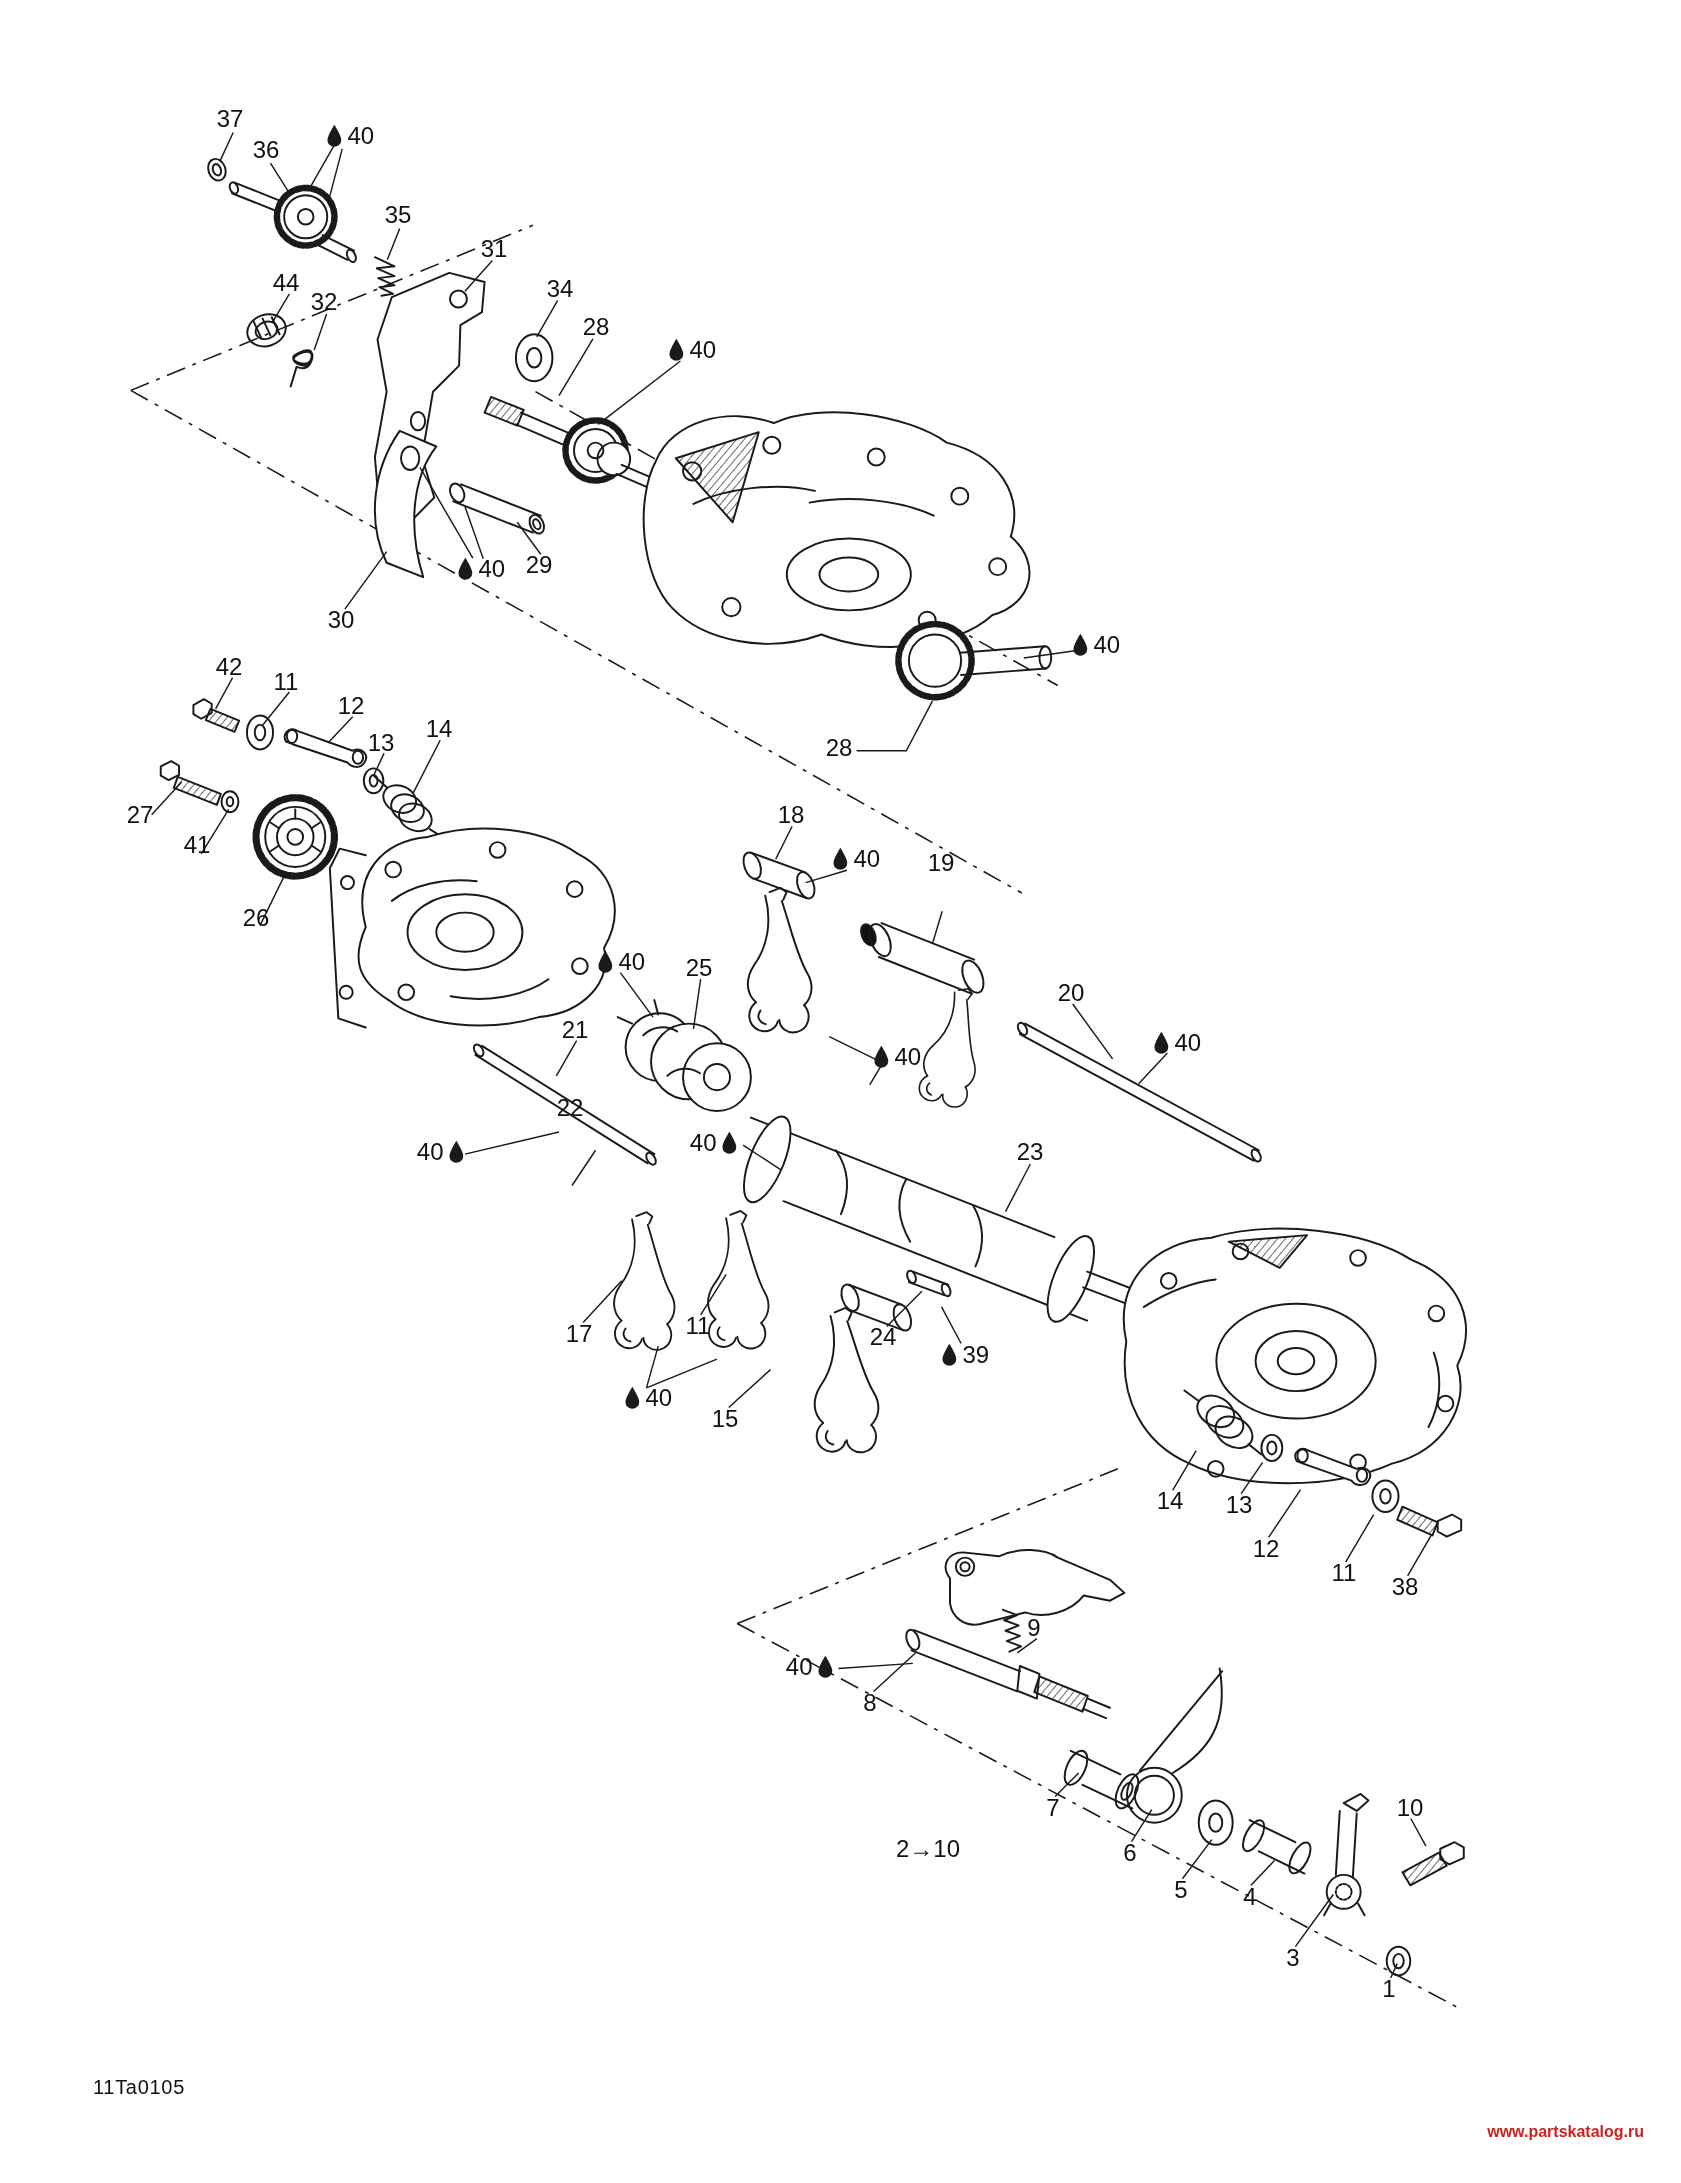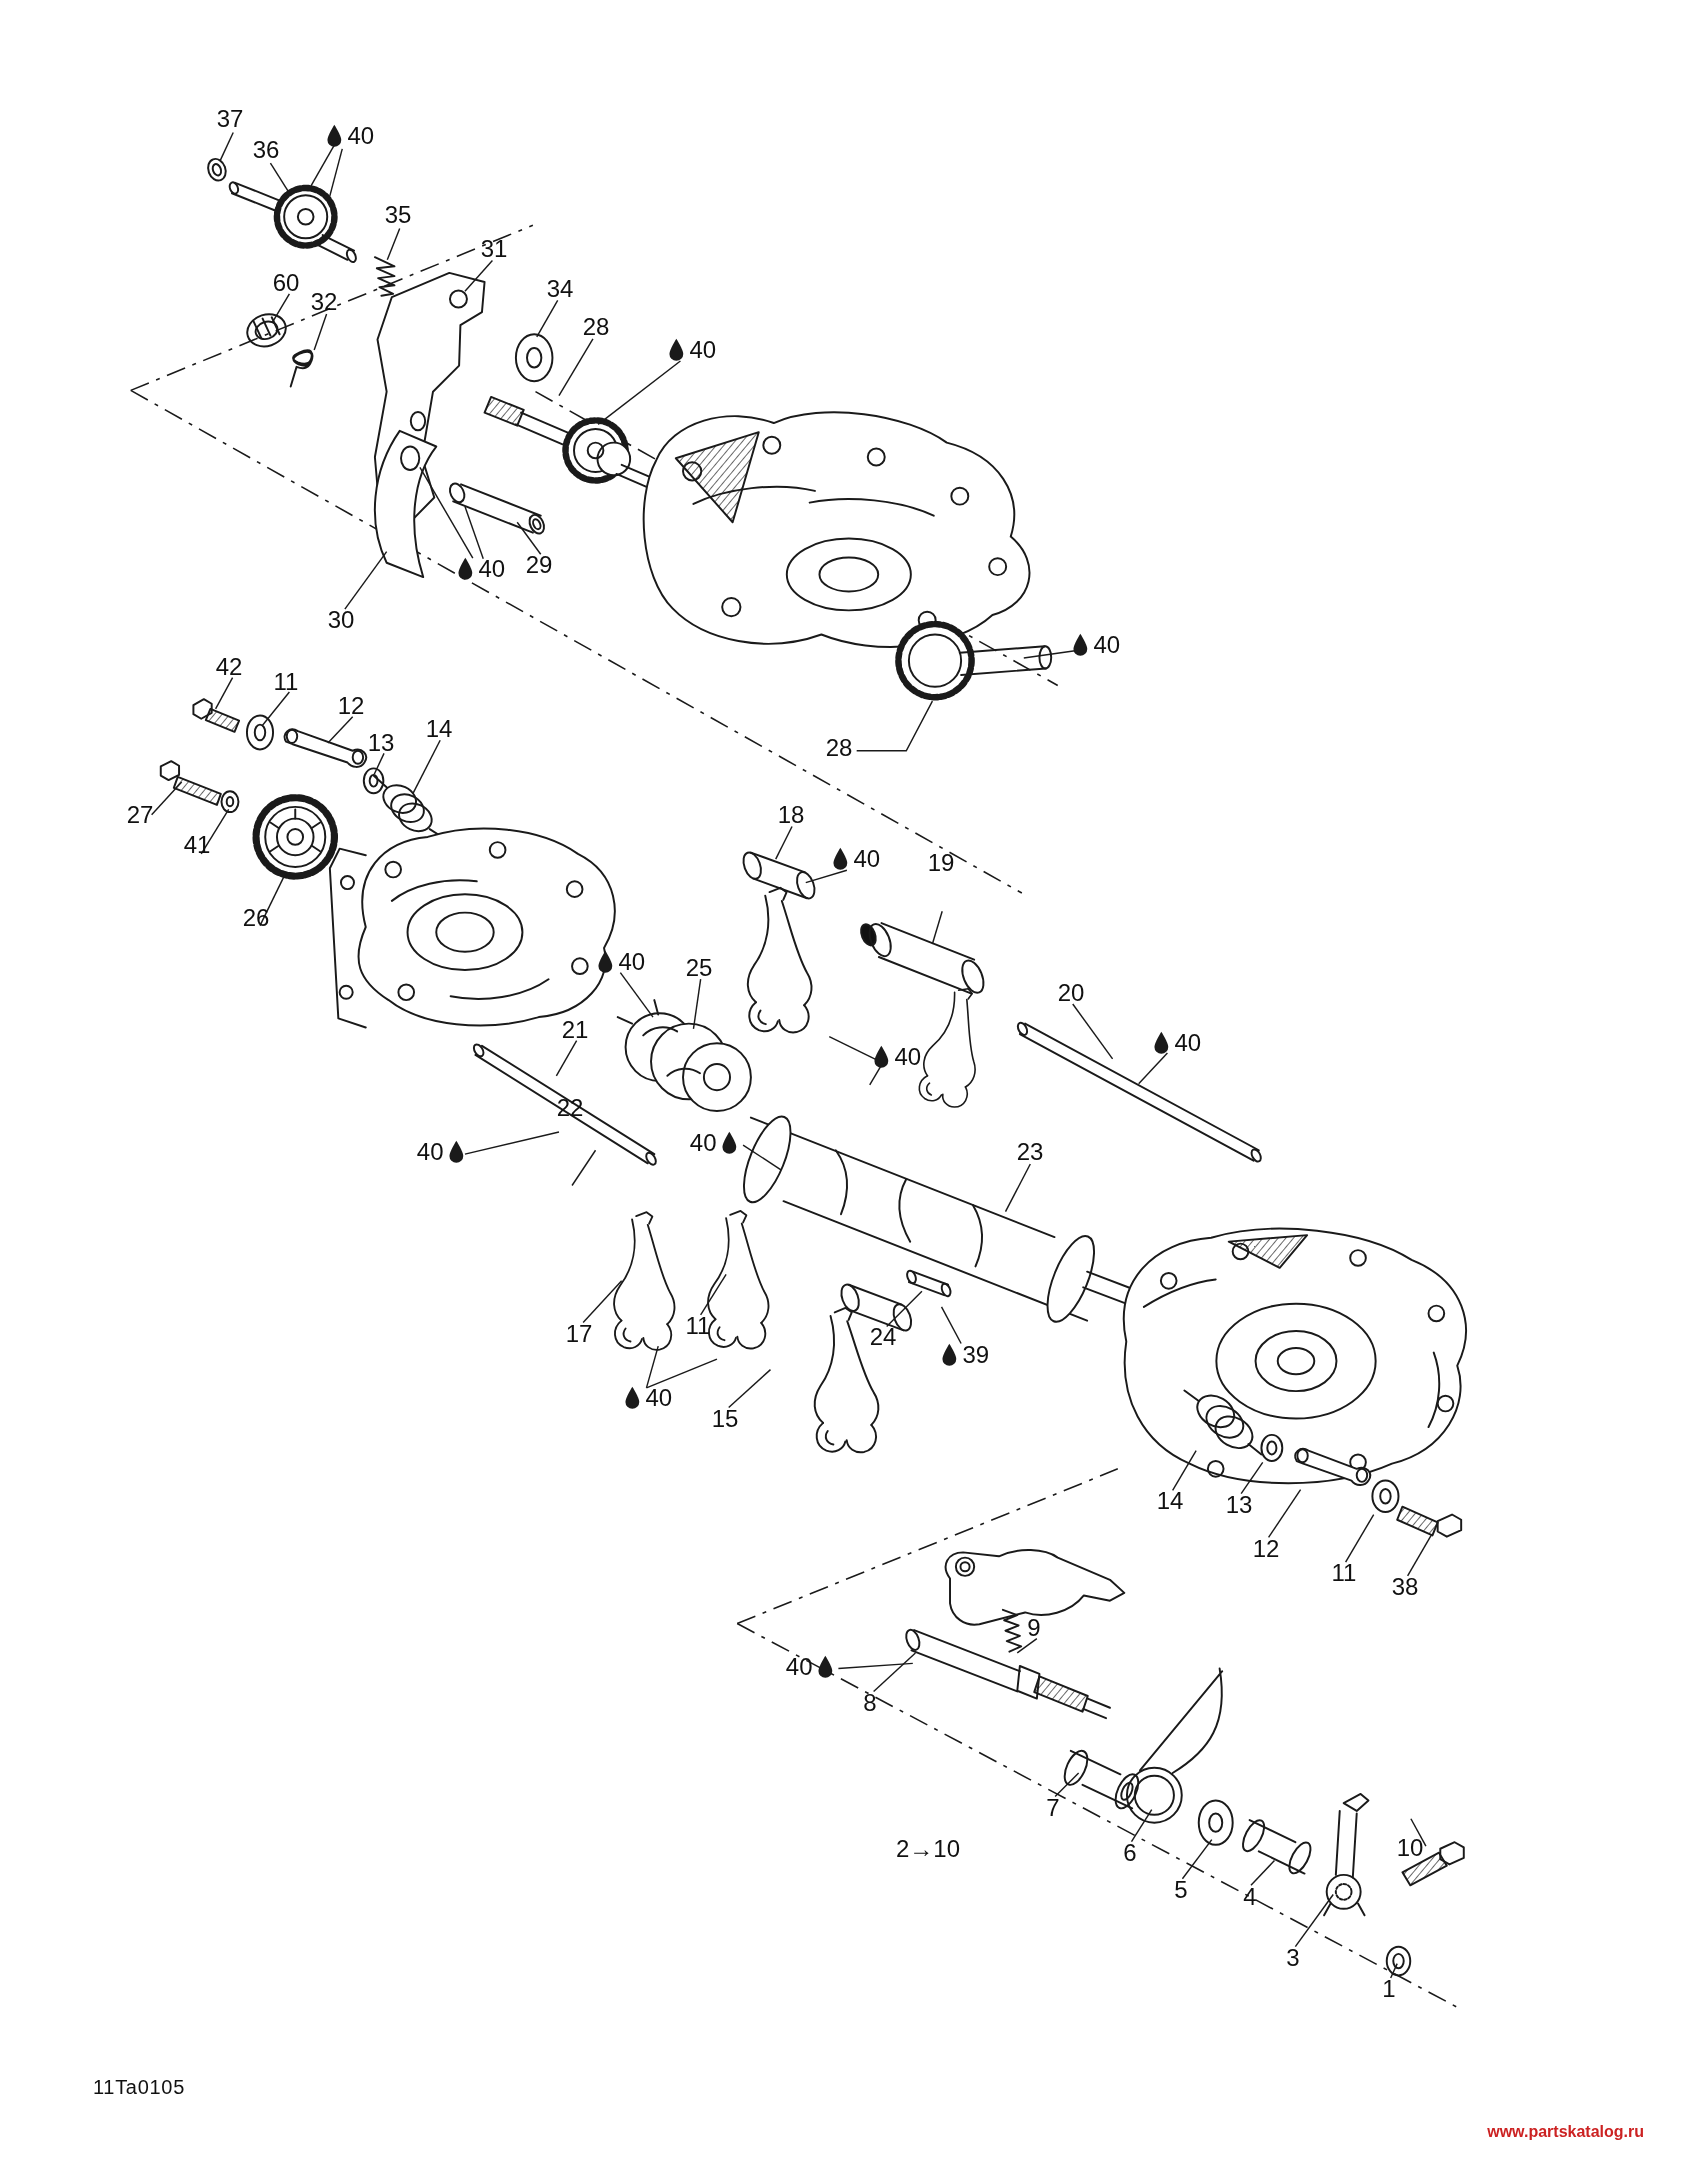--- a/index.html
+++ b/index.html
@@ -408,21 +408,21 @@
         </svg>
         <span>40</span>
       </div>
       <div class="callout" style="left: 398px; top: 215px;">
         <span>35</span>
       </div>
       <div class="callout" style="left: 494px; top: 249px;">
         <span>31</span>
       </div>
       <div class="callout" style="left: 286px; top: 283px;">
-        <span>60</span>
+        <span>44</span>
       </div>
       <div class="callout" style="left: 324px; top: 302px;">
         <span>32</span>
       </div>
       <div class="callout" style="left: 560px; top: 289px;">
         <span>34</span>
       </div>
       <div class="callout" style="left: 596px; top: 327px;">
         <span>28</span>
       </div>
@@ -596,21 +596,21 @@
       </div>
       <div class="callout" style="left: 1181px; top: 1890px;">
         <span>5</span>
       </div>
       <div class="callout" style="left: 1250px; top: 1897px;">
         <span>4</span>
       </div>
       <div class="callout" style="left: 1293px; top: 1958px;">
         <span>3</span>
       </div>
-      <div class="callout" style="left: 1410px; top: 1848px; justify-content: center;">
+      <div class="callout" style="left: 1410px; top: 1808px; justify-content: center;">
         <span>10</span>
       </div>
       <div class="callout" style="left: 1389px; top: 1989px;">
         <span>1</span>
       </div>
     </div>
 
 <div class="drawing-number">11Ta0105</div>
 
 <div class="watermark" style="color: rgb(204, 34, 34);">www.partskatalog.ru</div>

